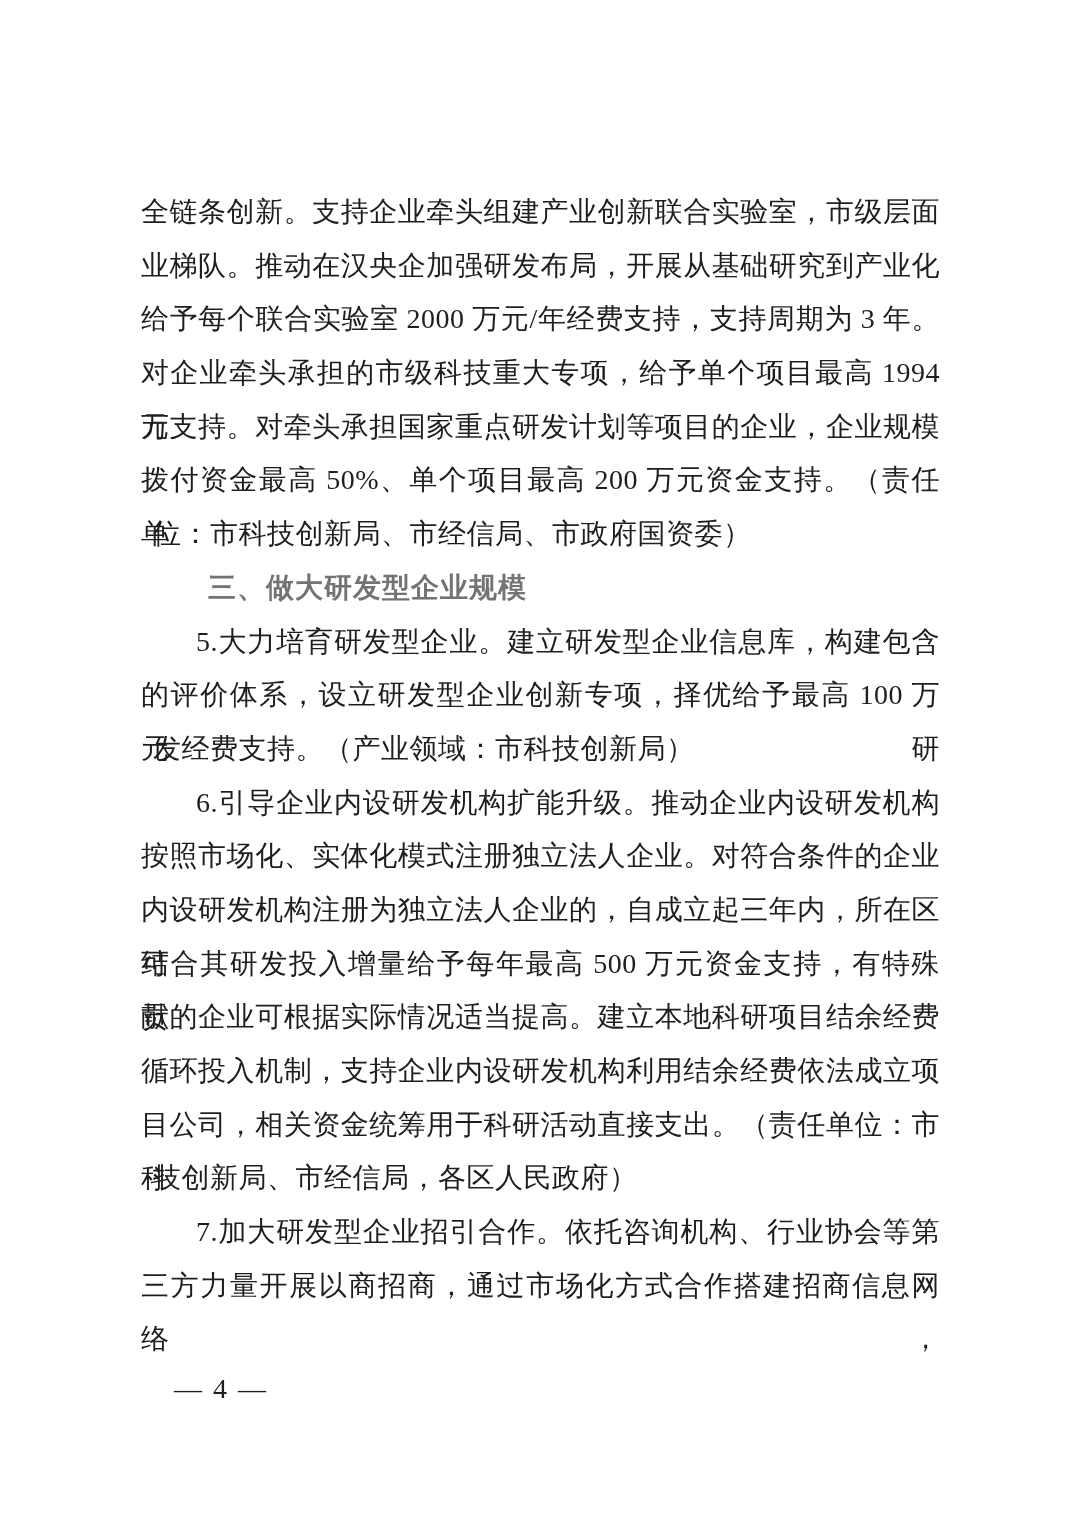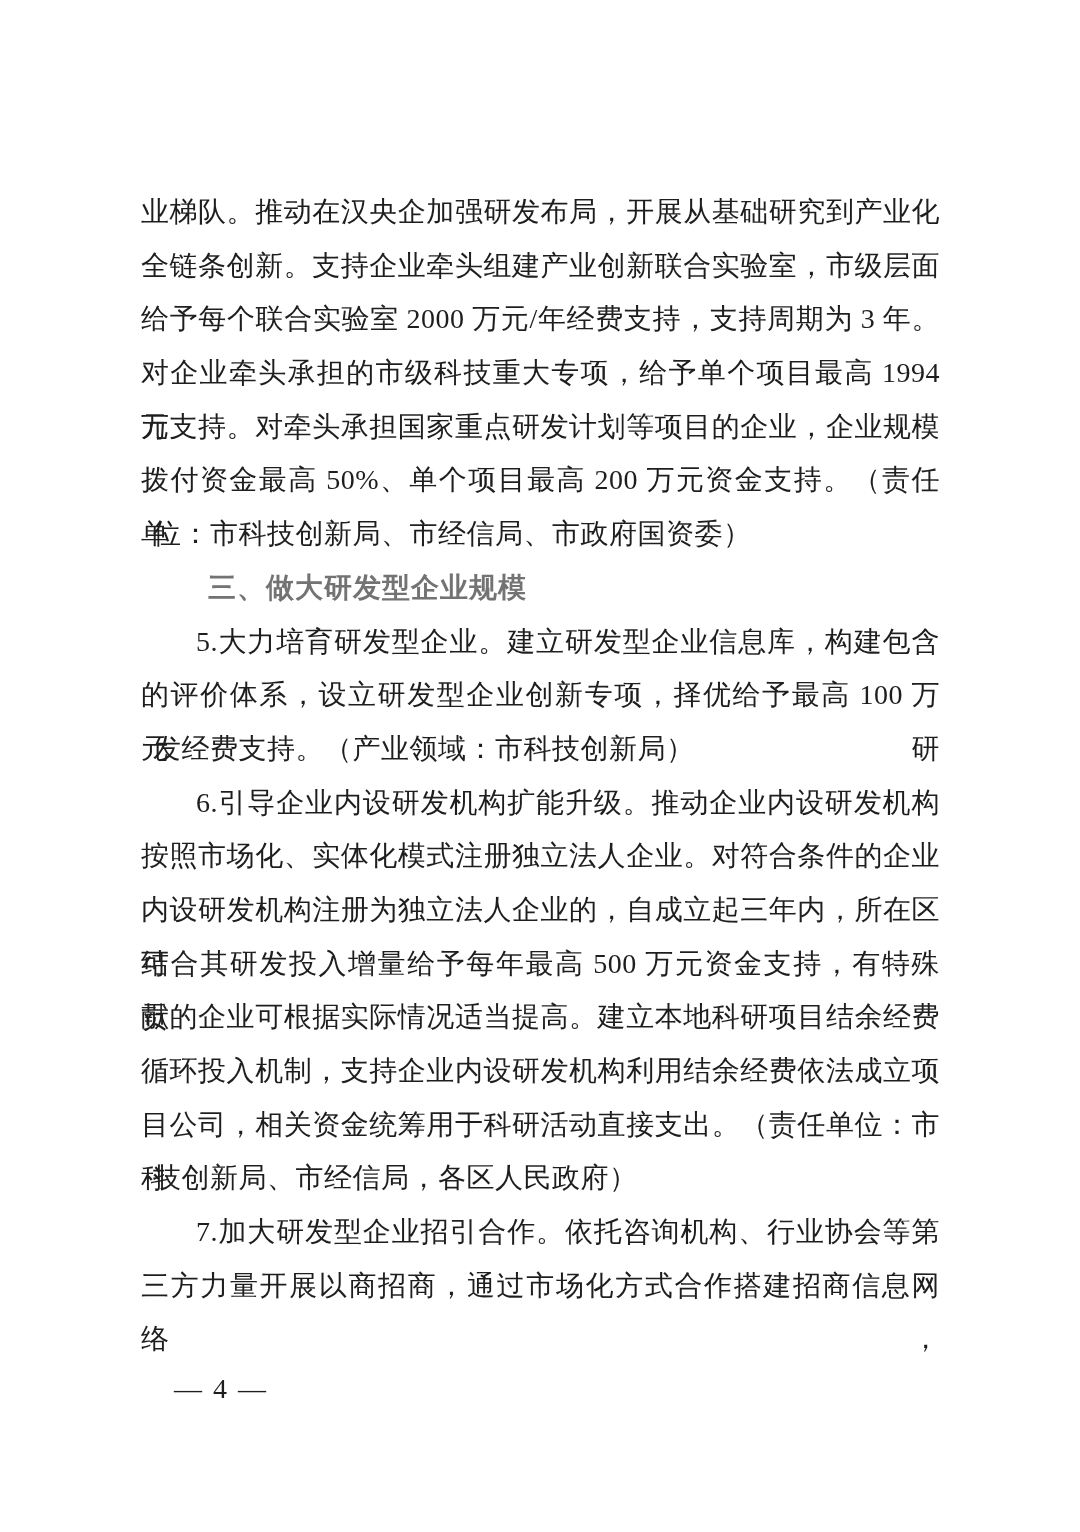--- a/index.html
+++ b/index.html
@@ -40,22 +40,22 @@
     color:#1e1e1e;
     letter-spacing:2px;
     font-family:"Liberation Serif","DejaVu Serif",serif;
   }
 </style>
 </head>
 <body>
 
 <div class="page">
   <div class="doc-body" id="doc-body">
+      <div class="line">全链条创新。支持企业牵头组建产业创新联合实验室，市级层面</div>
       <div class="line">业梯队。推动在汉央企加强研发布局，开展从基础研究到产业化</div>
-      <div class="line">全链条创新。支持企业牵头组建产业创新联合实验室，市级层面</div>
       <div class="line">给予每个联合实验室 2000 万元/年经费支持，支持周期为 3 年。</div>
       <div class="line">对企业牵头承担的市级科技重大专项，给予单个项目最高 1994 万</div>
       <div class="line">元支持。对牵头承担国家重点研发计划等项目的企业，企业规模</div>
       <div class="line">拨付资金最高 50%、单个项目最高 200 万元资金支持。（责任单</div>
       <div class="line short">位：市科技创新局、市经信局、市政府国资委）</div>
       <div class="line heading indent short">三、做大研发型企业规模</div>
       <div class="line indent">5.大力培育研发型企业。建立研发型企业信息库，构建包含</div>
       <div class="line">的评价体系，设立研发型企业创新专项，择优给予最高 100 万元研</div>
       <div class="line short">发经费支持。（产业领域：市科技创新局）</div>
       <div class="line indent">6.引导企业内设研发机构扩能升级。推动企业内设研发机构</div>

